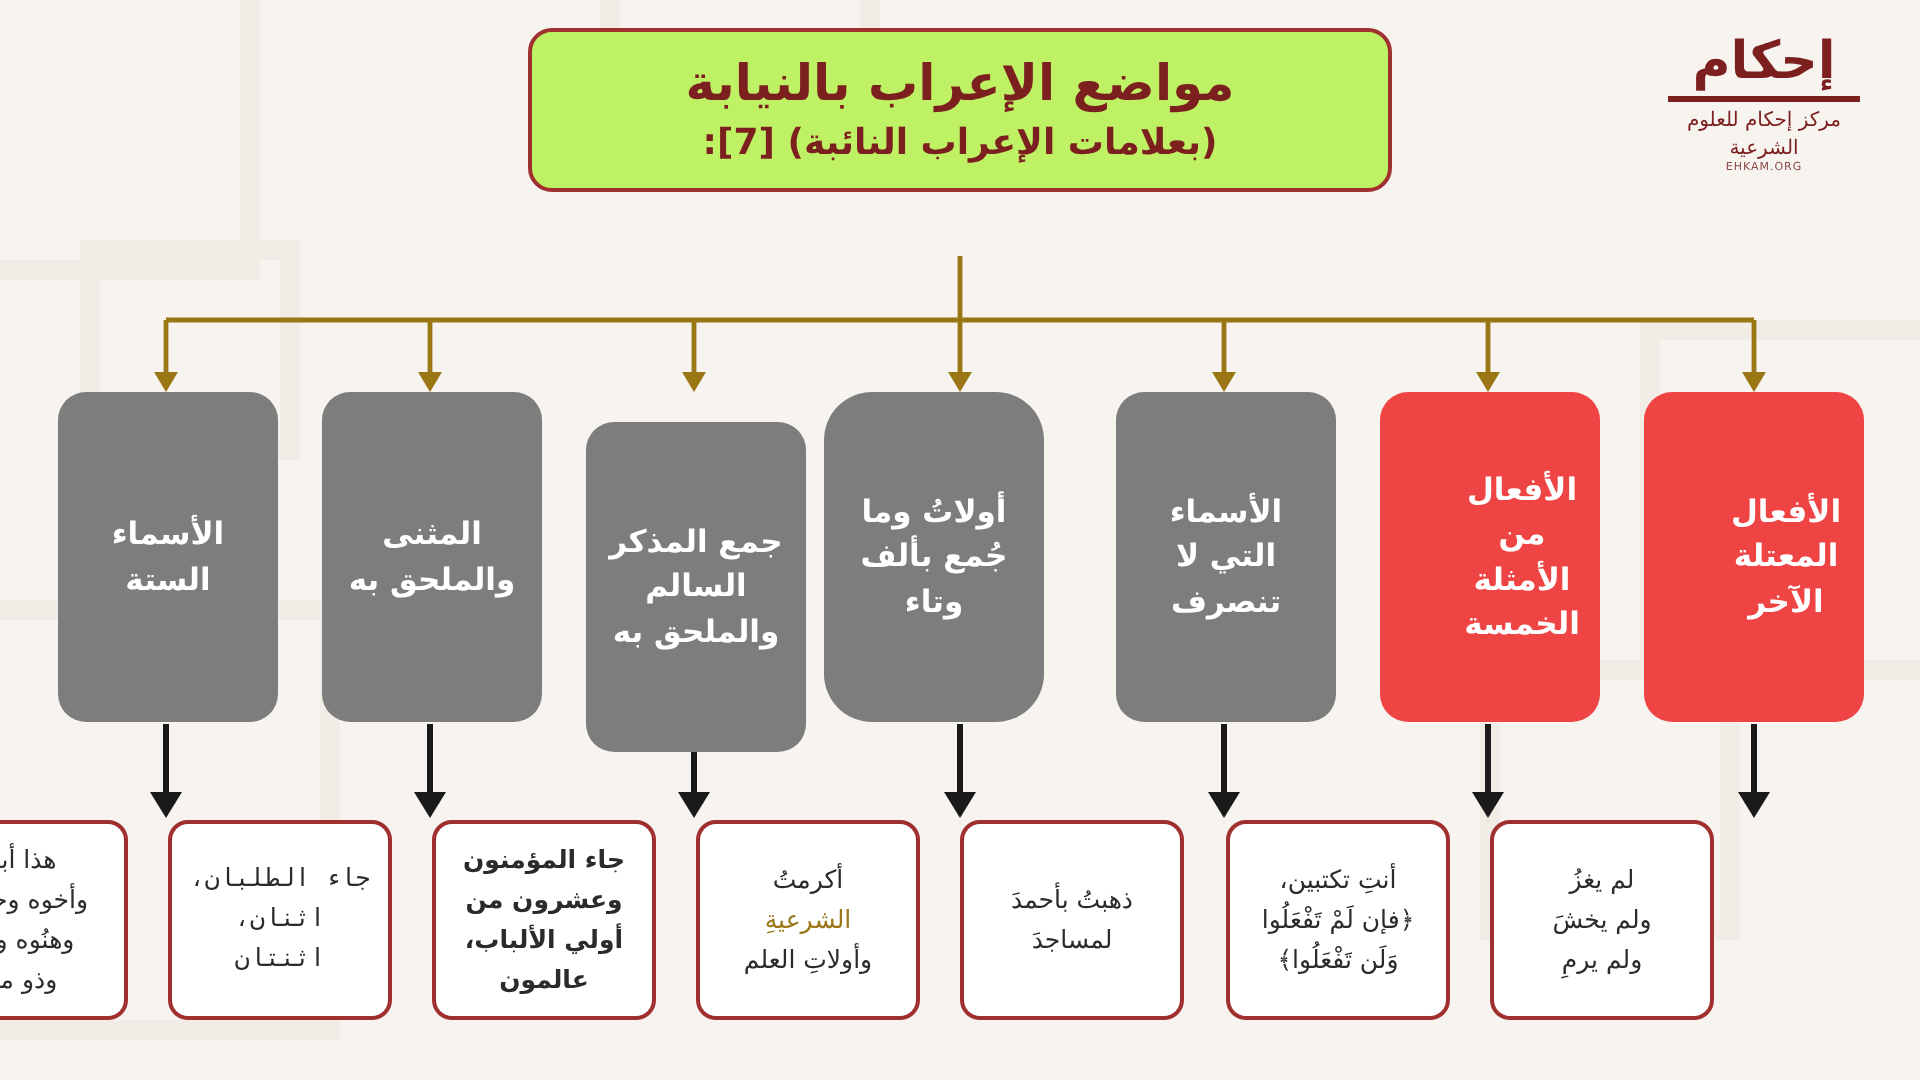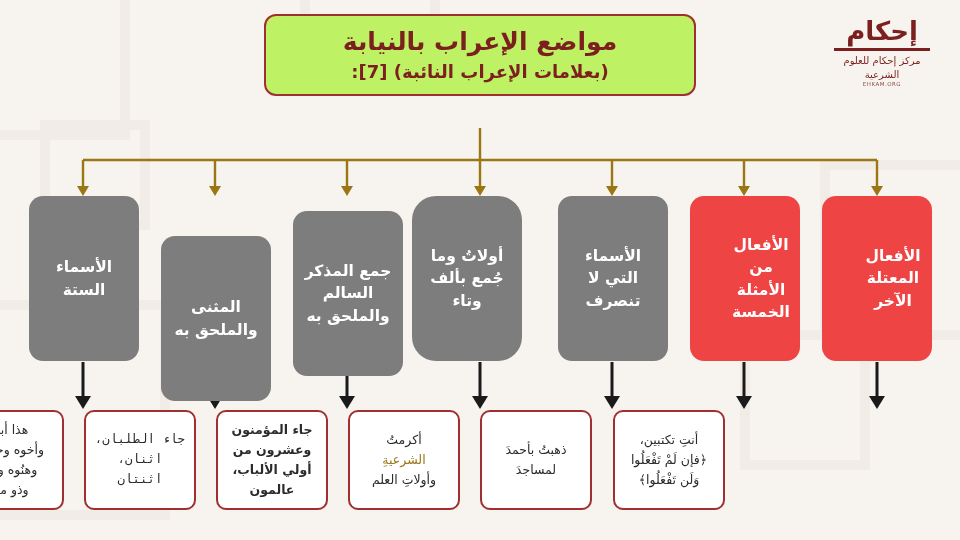--- a/index.html
+++ b/index.html
@@ -126,21 +126,21 @@
     <polygon points="612,409 604,396 620,396"></polygon>
     <polygon points="744,409 736,396 752,396"></polygon>
     <polygon points="877,409 869,396 885,396"></polygon>
   </g>
 </svg>
 
 <div class="row-nodes">
   <div class="node gray" style="right:821px;">
     <span>الأسماء الستة</span>
   </div>
-  <div class="node gray" style="right:689px;margin-top:40px;">
+  <div class="node gray" style="right:689px;">
     <span>المثنى والملحق به</span>
   </div>
   <div class="node gray" style="right:557px;margin-top:15px;">
     <span>جمع المذكر السالم والملحق به</span>
   </div>
   <div class="node gray" style="right:438px;border-radius:24px;">
     <span>أولاتُ وما جُمع بألف وتاء</span>
   </div>
   <div class="node gray" style="right:292px;">
     <span>الأسماء التي لا تنصرف</span>
@@ -189,13 +189,20 @@
       <div>لمساجدَ</div>
     </div>
   </div>
   <div class="leaf" style="right:159px;">
     <div>
       <div>أنتِ تكتبين،</div>
       <div>﴿فإن لَمْ تَفْعَلُوا</div>
       <div>وَلَن تَفْعَلُوا﴾</div>
     </div>
   </div>
+  <div class="leaf" style="right:27px;">
+    <div>
+      <div>لم يغزُ</div>
+      <div>ولم يخشَ</div>
+      <div>ولم يرمِ</div>
+    </div>
+  </div>
 </div>
 
 </body></html>

